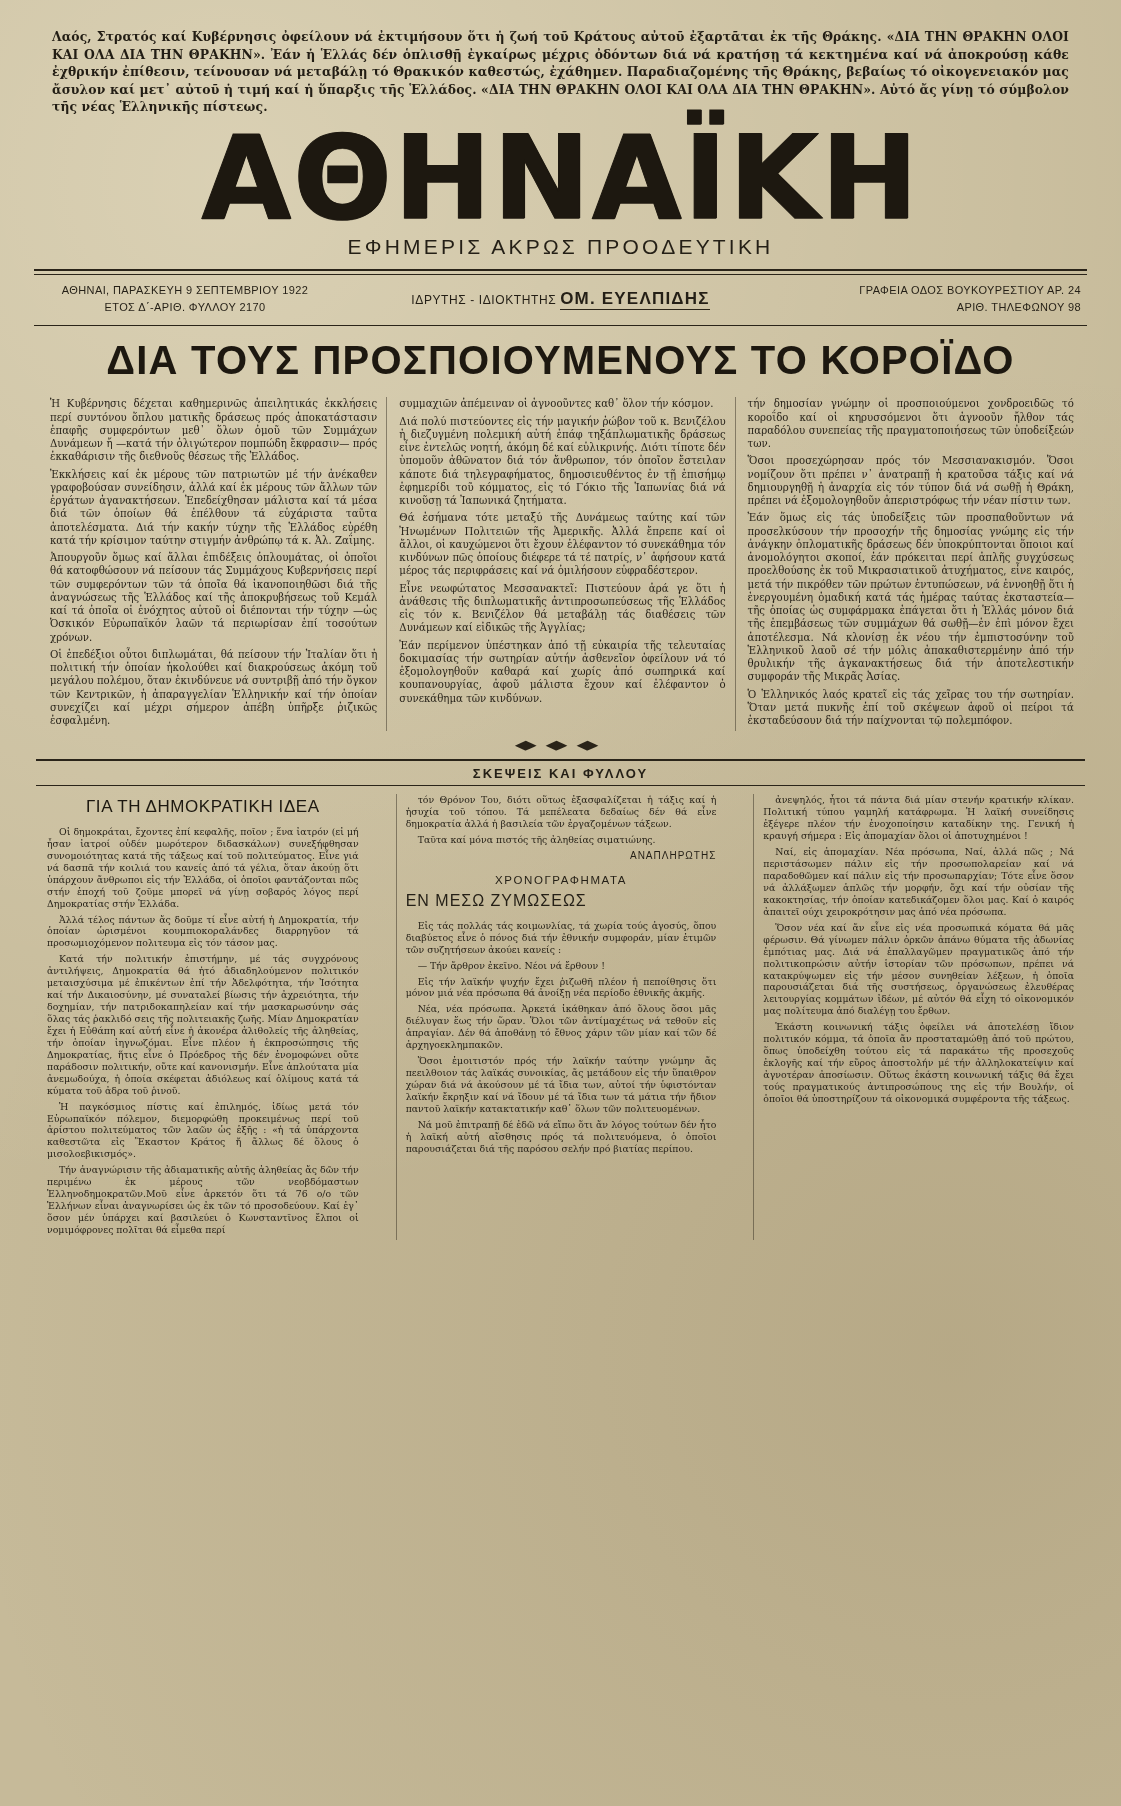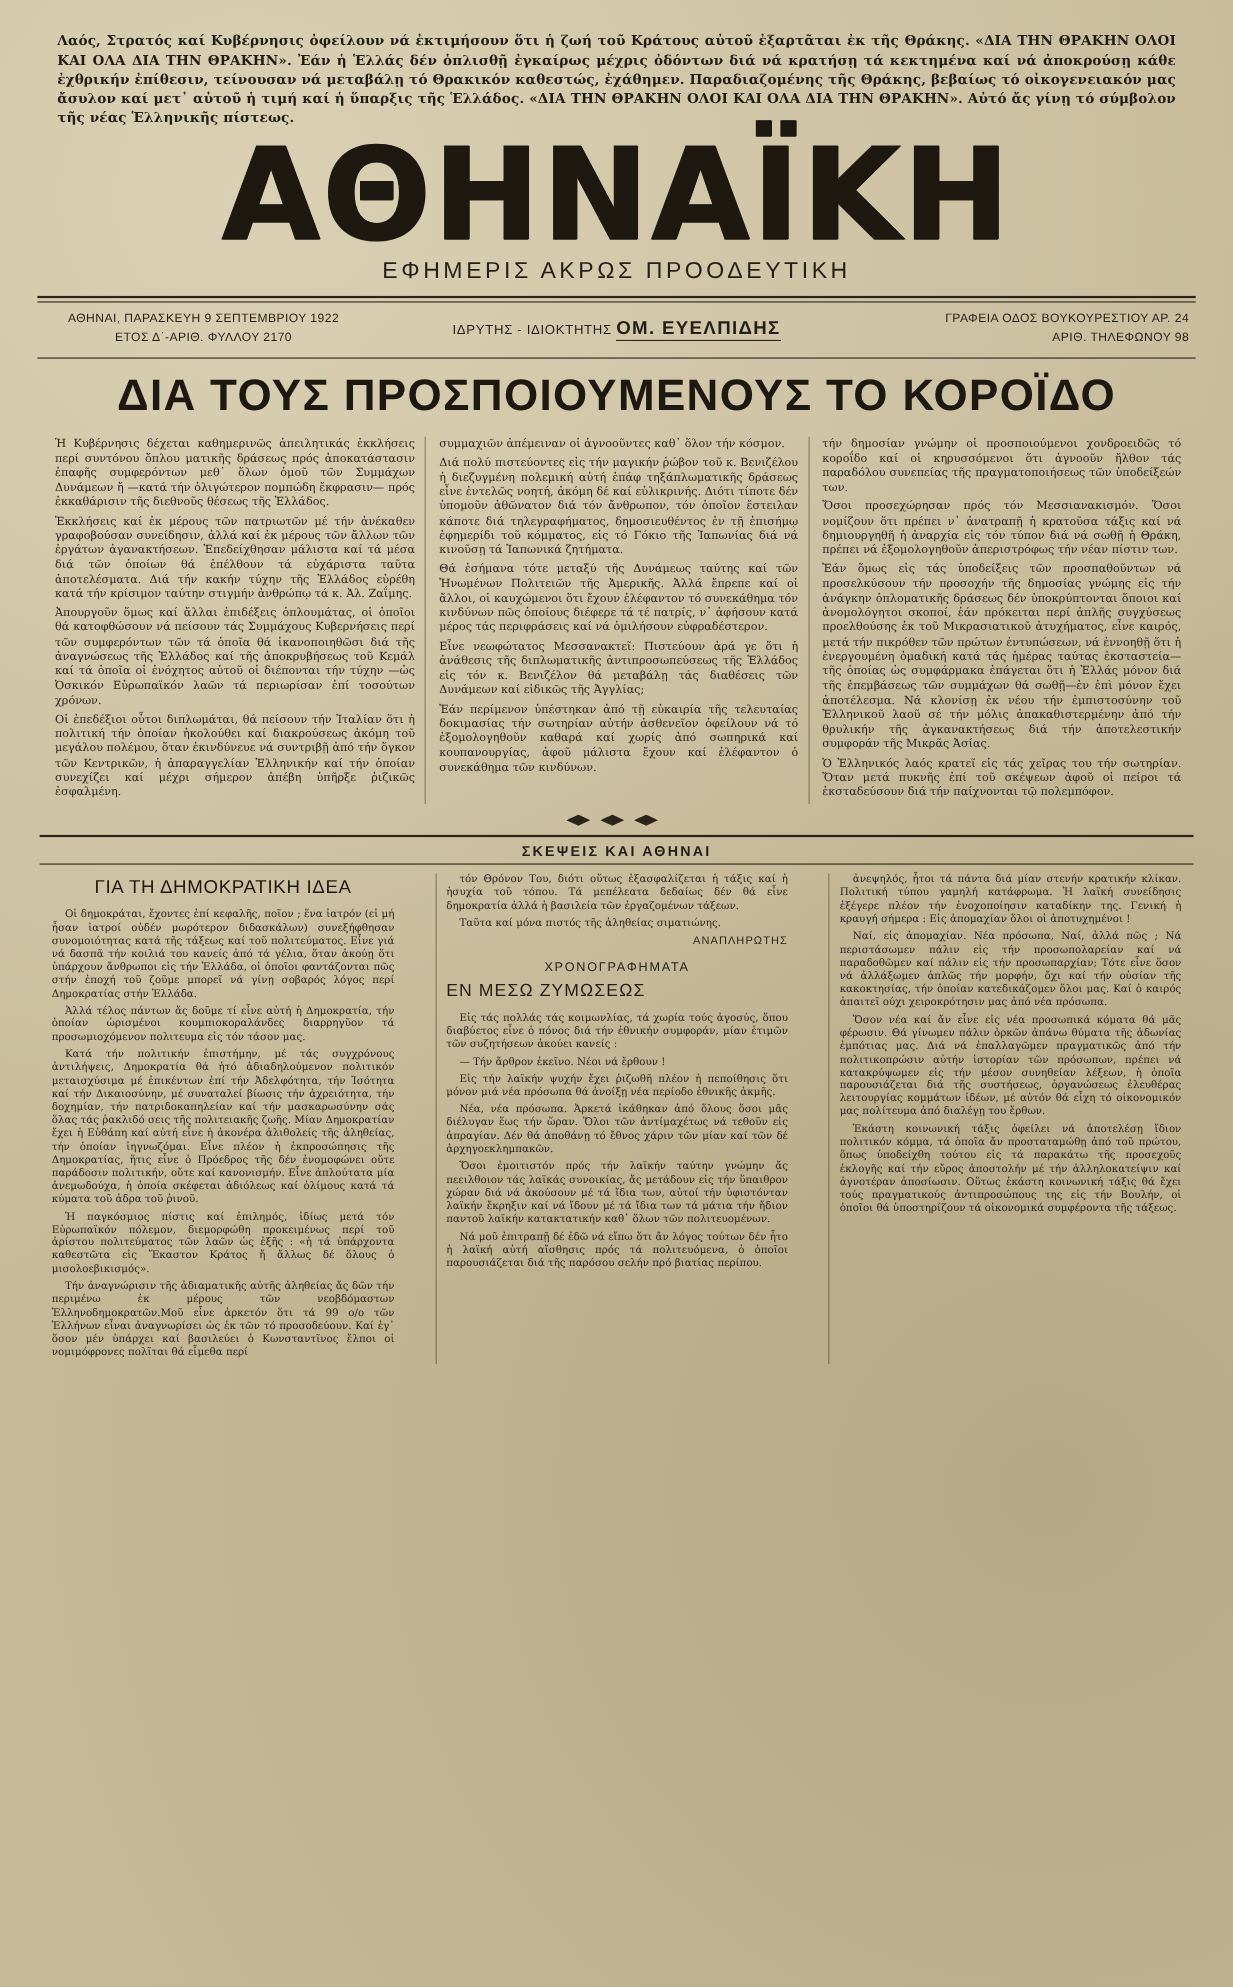--- a/index.html
+++ b/index.html
@@ -272,30 +272,30 @@
       <div class="col">
         <p>τήν δημοσίαν γνώμην οἱ προσποιούμενοι χονδροειδῶς τό κοροΐδο καί οἱ κηρυσσόμενοι ὅτι ἀγνοοῦν ἤλθον τάς παραδόλου συνεπείας τῆς πραγματοποιήσεως τῶν ὑποδείξεών των.</p>
         <p>Ὅσοι προσεχώρησαν πρός τόν Μεσσιανακισμόν. Ὅσοι νομίζουν ὅτι πρέπει ν᾿ ἀνατραπῇ ἡ κρατοῦσα τάξις καί νά δημιουργηθῇ ἡ ἀναρχία εἰς τόν τύπον διά νά σωθῇ ἡ Θράκη, πρέπει νά ἐξομολογηθοῦν ἀπεριστρόφως τήν νέαν πίστιν των.</p>
         <p>Ἐάν ὅμως εἰς τάς ὑποδείξεις τῶν προσπαθοῦντων νά προσελκύσουν τήν προσοχήν τῆς δημοσίας γνώμης εἰς τήν ἀνάγκην ὁπλοματικῆς δράσεως δέν ὑποκρύπτονται ὅποιοι καί ἀνομολόγητοι σκοποί, ἐάν πρόκειται περί ἁπλῆς συγχύσεως προελθούσης ἐκ τοῦ Μικρασιατικοῦ ἀτυχήματος, εἶνε καιρός, μετά τήν πικρόθεν τῶν πρώτων ἐντυπώσεων, νά ἐννοηθῇ ὅτι ἡ ἐνεργουμένη ὁμαδική κατά τάς ἡμέρας ταύτας ἐκσταστεία—τῆς ὁποίας ὡς συμφάρμακα ἐπάγεται ὅτι ἡ Ἑλλάς μόνον διά τῆς ἐπεμβάσεως τῶν συμμάχων θά σωθῇ—ἐν ἐπὶ μόνον ἔχει ἀποτέλεσμα. Νά κλονίσῃ ἐκ νέου τήν ἐμπιστοσύνην τοῦ Ἑλληνικοῦ λαοῦ σέ τήν μόλις ἀπακαθιστερμένην ἀπό τήν θρυλικήν τῆς ἀγκανακτήσεως διά τήν ἀποτελεστικήν συμφοράν τῆς Μικρᾶς Ἀσίας.</p>
         <p>Ὁ Ἑλληνικός λαός κρατεῖ εἰς τάς χεῖρας του τήν σωτηρίαν. Ὅταν μετά πυκνῆς ἐπί τοῦ σκέψεων ἀφοῦ οἱ πείροι τά ἐκσταδεύσουν διά τήν παίχνονται τῷ πολεμπόφον.</p>
       </div>
     </div>
 
     <div class="ornament"><span>◆◆◆</span></div>
 
-    <div class="section-band">ΣΚΕΨΕΙΣ ΚΑΙ ΑΘΗΝΑΙ</div>
+    <div class="section-band">ΣΚΕΨΕΙΣ ΚΑΙ ΦΥΛΛΟΥ</div>
 
     <div class="bottom">
       <div class="col">
         <div class="sub-title">ΓΙΑ ΤΗ ΔΗΜΟΚΡΑΤΙΚΗ ΙΔΕΑ</div>
         <p class="indent">Οἱ δημοκράται, ἔχοντες ἐπί κεφαλῆς, ποῖον ; ἕνα ἰατρόν (εἰ μή ἦσαν ἰατροί οὐδέν μωρότερον διδασκάλων) συνεξήφθησαν συνομοιότητας κατά τῆς τάξεως καί τοῦ πολιτεύματος. Εἶνε γιά νά δασπᾶ τήν κοιλιά του κανείς ἀπό τά γέλια, ὅταν ἀκούῃ ὅτι ὑπάρχουν ἄνθρωποι εἰς τήν Ἑλλάδα, οἱ ὁποῖοι φαντάζονται πῶς στήν ἐποχή τοῦ ζοῦμε μπορεῖ νά γίνῃ σοβαρός λόγος περί Δημοκρατίας στήν Ἑλλάδα.</p>
         <p class="indent">Ἀλλά τέλος πάντων ἄς δοῦμε τί εἶνε αὐτή ἡ Δημοκρατία, τήν ὁποίαν ὡρισμένοι κουμπιοκοραλάνδες διαρρηγῦον τά προσωμιοχόμενον πολιτευμα εἰς τόν τάσον μας.</p>
         <p class="indent">Κατά τήν πολιτικήν ἐπιστήμην, μέ τάς συγχρόνους ἀντιλήψεις, Δημοκρατία θά ἠτό ἀδιαδηλούμενον πολιτικόν μεταισχύσιμα μέ ἐπικέντων ἐπί τήν Ἀδελφότητα, τήν Ἰσότητα καί τήν Δικαιοσύνην, μέ συναταλεί βίωσις τήν ἀχρειότητα, τήν δοχημίαν, τήν πατριδοκαπηλείαν καί τήν μασκαρωσύνην σάς ὅλας τάς ῥακλιδό σεις τῆς πολιτειακῆς ζωῆς. Μίαν Δημοκρατίαν ἔχει ἡ Εὐθάπη καί αὐτή εἶνε ἡ ἀκονέρα ἀλιθολείς τῆς ἀληθείας, τήν ὁποίαν ἰηγνωζόμαι. Εἶνε πλέον ἡ ἐκπροσώπησις τῆς Δημοκρατίας, ἥτις εἶνε ὁ Πρόεδρος τῆς δέν ἐνομοφώνει οὔτε παράδοσιν πολιτικήν, οὔτε καί κανονισμήν. Εἶνε ἀπλούτατα μία ἀνεμωδούχα, ἡ ὁποία σκέφεται ἀδιόλεως καί ὁλίμους κατά τά κύματα τοῦ ἀδρα τοῦ ῥινοῦ.</p>
         <p class="indent">Ἡ παγκόσμιος πίστις καί ἐπιλημός, ἰδίως μετά τόν Εὐρωπαϊκόν πόλεμον, διεμορφώθη προκειμένως περί τοῦ ἀρίστου πολιτεύματος τῶν λαῶν ὡς ἑξῆς : «ἡ τά ὑπάρχοντα καθεστῶτα εἰς Ἕκαστον Κράτος ἤ ἄλλως δέ ὅλους ὁ μισολοεβικισμός».</p>
-        <p class="indent">Τήν ἀναγνώρισιν τῆς ἀδιαματικῆς αὐτῆς ἀληθείας ἄς δῶν τήν περιμένω ἐκ μέρους τῶν νεοβδόμαστων Ἑλληνοδημοκρατῶν.Μοῦ εἶνε ἀρκετόν ὅτι τά 99 ο/ο τῶν Ἑλλήνων εἶναι ἀναγνωρίσει ὡς ἐκ τῶν τό προσοδεύουν. Καί ἐγ᾿ ὅσον μέν ὑπάρχει καί βασιλεύει ὁ Κωνσταντῖνος ἔλποι οἱ νομιμόφρονες πολῖται θά εἶμεθα περί</p>
+        <p class="indent">Τήν ἀναγνώρισιν τῆς ἀδιαματικῆς αὐτῆς ἀληθείας ἄς δῶν τήν περιμένω ἐκ μέρους τῶν νεοβδόμαστων Ἑλληνοδημοκρατῶν.Μοῦ εἶνε ἀρκετόν ὅτι τά 76 ο/ο τῶν Ἑλλήνων εἶναι ἀναγνωρίσει ὡς ἐκ τῶν τό προσοδεύουν. Καί ἐγ᾿ ὅσον μέν ὑπάρχει καί βασιλεύει ὁ Κωνσταντῖνος ἔλποι οἱ νομιμόφρονες πολῖται θά εἶμεθα περί</p>
       </div>
       <div class="col">
         <p class="indent">τόν Θρόνον Του, διότι οὕτως ἐξασφαλίζεται ἡ τάξις καί ἡ ἡσυχία τοῦ τόπου. Τά μεπέλεατα δεδαίως δέν θά εἶνε δημοκρατία ἀλλά ἡ βασιλεία τῶν ἐργαζομένων τάξεων.</p>
         <p class="indent">Ταῦτα καί μόνα πιστός τῆς ἀληθείας σιματιώνης.</p>
         <div class="byline">ΑΝΑΠΛΗΡΩΤΗΣ</div>
         <div class="mini-title">ΧΡΟΝΟΓΡΑΦΗΜΑΤΑ</div>
         <div class="mini-title2">ΕΝ ΜΕΣΩ ΖΥΜΩΣΕΩΣ</div>
         <p class="indent">Εἰς τάς πολλάς τάς κοιμωνλίας, τά χωρία τούς ἀγοσύς, ὅπου διαβύετος εἶνε ὁ πόνος διά τήν ἐθνικήν συμφοράν, μίαν ἐτιμῶν τῶν συζητήσεων ἀκούει κανείς :</p>
         <p class="indent">— Τήν ἄρθρον ἐκεῖνο. Νέοι νά ἔρθουν !</p>
         <p class="indent">Εἰς τήν λαϊκήν ψυχήν ἔχει ῥιζωθῆ πλέον ἡ πεποίθησις ὅτι μόνον μιά νέα πρόσωπα θά ἀνοίξῃ νέα περίοδο ἐθνικῆς ἀκμῆς.</p>

